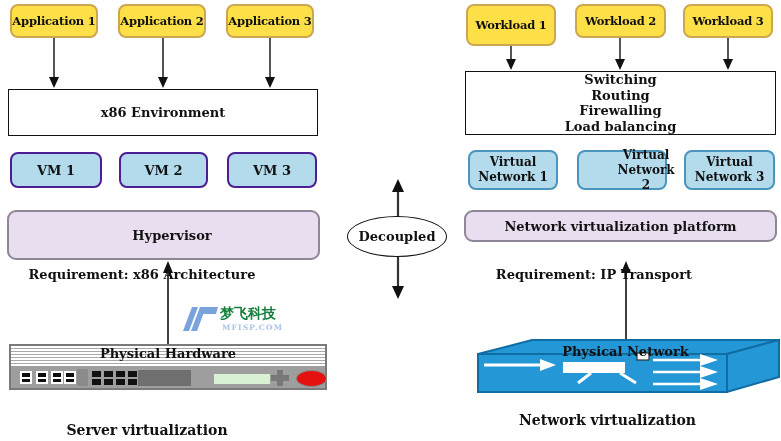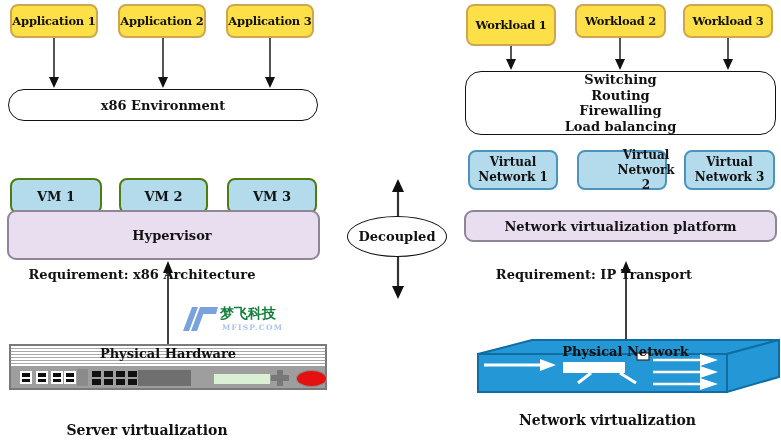--- a/index.html
+++ b/index.html
@@ -3,24 +3,24 @@
 <meta charset="utf-8">
 <style>
   html,body{margin:0;padding:0;background:#fff;}
   body{font-family:"DejaVu Serif","Liberation Serif",serif;color:#111;}
   .canvas{position:relative;width:781px;height:441px;background:#fff;overflow:hidden;}
   .abs{position:absolute;}
   .bx{box-sizing:border-box;display:flex;align-items:center;justify-content:center;
       text-align:center;font-weight:bold;color:#111;z-index:2;}
   .yellow{background:#fde047;border:2px solid #cda74f;border-radius:8px;font-size:11.5px;
           letter-spacing:-0.2px;white-space:nowrap;}
-  .blue{background:#b3dbec;border:2px solid #4d7c0f;border-radius:8px;font-size:13px;margin-top:26px;}
+  .blue{background:#b3dbec;border:2px solid #4c1d95;border-radius:8px;font-size:13px;}
   .blue2{background:#b3dbec;border:2px solid #4a94be;border-radius:8px;font-size:12px;line-height:1.25;}
   .lav{background:#e9def0;border:2px solid #8e8697;border-radius:9px;font-size:13px;}
-  .whitebox{background:#fff;border:1.5px solid #111;border-radius:16px;font-size:13px;}
+  .whitebox{background:#fff;border:1.5px solid #111;border-radius:0;font-size:13px;}
   .svc{flex-direction:column;line-height:15.5px;font-size:13px;}
   .reqtext{font-weight:bold;font-size:13px;text-align:center;white-space:nowrap;z-index:2;}
   .caption{font-weight:bold;font-size:14px;text-align:center;white-space:nowrap;z-index:2;}
   .plabel{font-weight:bold;font-size:13px;text-align:center;white-space:nowrap;z-index:4;}
   .ellipse{background:#fff;border:1.6px solid #111;border-radius:50%;font-size:13px;z-index:3;}
   .connectors{position:absolute;left:0;top:0;z-index:1;}
   
   .server{box-sizing:border-box;background:#9e9e9e;border:2px solid #7a7a7a;z-index:2;}
   .vents{position:absolute;left:0;top:0;width:100%;height:20px;
          background:repeating-linear-gradient(to bottom,#ffffff 0 2px,#a8a8a8 2px 3px);}
@@ -93,21 +93,21 @@
   <div class="abs bx yellow" style="left:10px;top:4px;width:88px;height:34px;">
       <span>Application 1</span>
     </div>
   <div class="abs bx yellow" style="left:118px;top:4px;width:88px;height:34px;">
       <span>Application 2</span>
     </div>
   <div class="abs bx yellow" style="left:226px;top:4px;width:88px;height:34px;">
       <span>Application 3</span>
     </div>
 
-  <div class="abs bx whitebox" style="left:8px;top:89px;width:310px;height:32px;">
+  <div class="abs bx whitebox" style="left:8px;top:89px;width:310px;height:47px;">
       <span>x86 Environment</span>
     </div>
 
   <div class="abs bx blue" style="left:10px;top:152px;width:92px;height:36px;">
       <span>VM 1</span>
     </div>
   <div class="abs bx blue" style="left:119px;top:152px;width:89px;height:36px;">
       <span>VM 2</span>
     </div>
   <div class="abs bx blue" style="left:227px;top:152px;width:90px;height:36px;">

